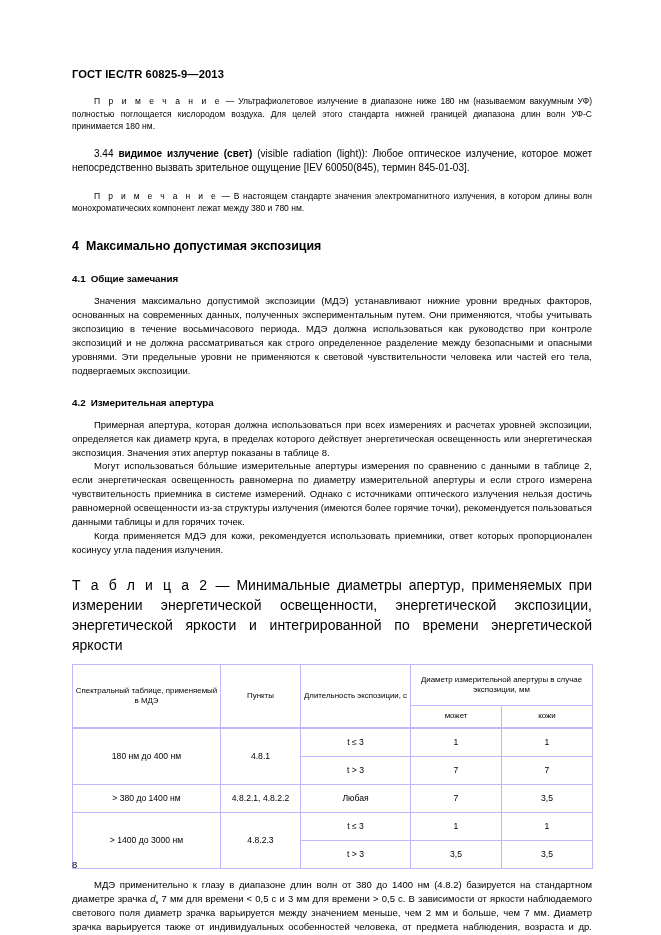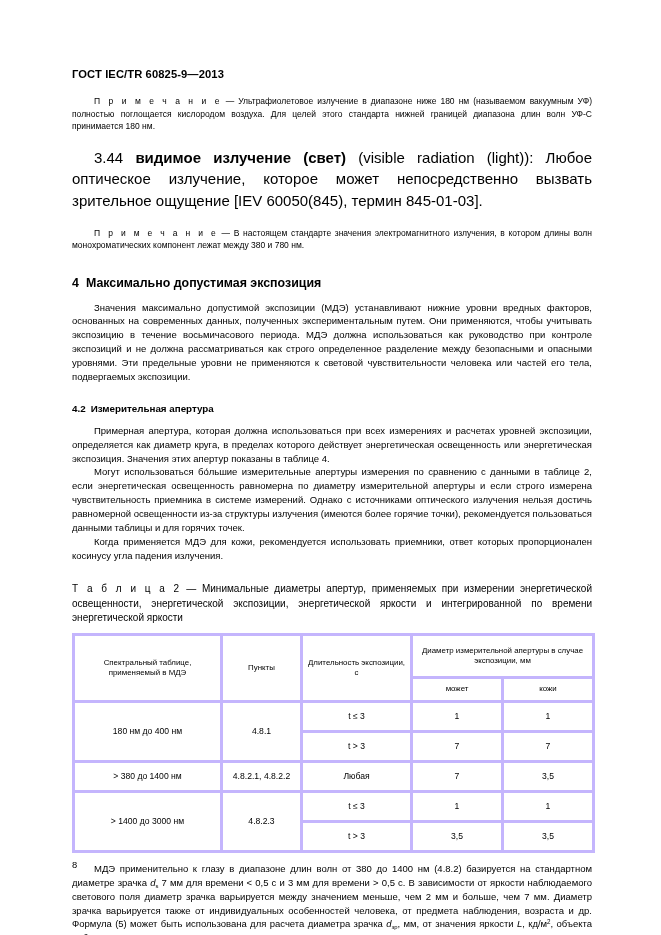--- a/index.html
+++ b/index.html
@@ -47,21 +47,21 @@
     margin-top: 14px;
     text-indent: 22px;
     hyphens: none;
   }
   .note .note-label {
     letter-spacing: 2.2px;
   }
 
   
   .definition {
-    font-size: 15px;
+    font-size: 10px;
     line-height: 1.45;
     text-align: justify;
     margin-top: 15px;
     text-indent: 22px;
   }
   .definition .term {
     font-weight: bold;
   }
 
   
@@ -88,37 +88,37 @@
     text-align: justify;
     margin: 0;
     text-indent: 22px;
     hyphens: none;
   }
   p.body.first { margin-top: 9px; }
   p.body.cont  { margin-top: 0; }
 
   
   .table-caption {
-    font-size: 10px;
+    font-size: 14px;
     line-height: 1.42;
     text-align: justify;
     margin-top: 20px;
     margin-bottom: 8px;
   }
   .table-caption .tlabel { letter-spacing: 1.6px; }
 
   table.aperture {
     border-collapse: collapse;
     width: 520px;
     table-layout: fixed;
     font-size: 8.4px;
   }
   table.aperture td,
   table.aperture th {
-    border: 3px solid #c4b5fd;
+    border: 1px solid #c4b5fd;
     text-align: center;
     vertical-align: middle;
     padding: 3px 2px;
     font-weight: normal;
     line-height: 1.28;
   }
   table.aperture thead th {
     font-size: 7.9px;
   }
   table.aperture thead tr.hrow1 th { height: 34px; }
@@ -163,26 +163,29 @@
     </p>
 
     <p class="note">
       <span class="note-label">П р и м е ч а н и е</span><span> — В настоящем стандарте значения электромагнитного излучения, в котором длины волн монохроматических компонент лежат между 380 и 780 нм.</span>
     </p>
 
     <h1 class="sec">
       <span class="num">4</span><span>Максимально допустимая экспозиция</span>
     </h1>
 
+    <h2 class="subsec">
+      <span class="num">4.1</span><span>Общие замечания</span>
+    </h2>
     <p class="body first">Значения максимально допустимой экспозиции (МДЭ) устанавливают нижние уровни вредных факторов, основанных на современных данных, полученных экспериментальным путем. Они применяются, чтобы учитывать экспозицию в течение восьмичасового периода. МДЭ должна использоваться как руководство при контроле экспозиций и не должна рассматриваться как строго определенное разделение между безопасными и опасными уровнями. Эти предельные уровни не применяются к световой чувствительности человека или частей его тела, подвергаемых экспозиции.</p>
 
     <h2 class="subsec">
       <span class="num">4.2</span><span>Измерительная апертура</span>
     </h2>
-    <p class="body first">Примерная апертура, которая должна использоваться при всех измерениях и расчетах уровней экспозиции, определяется как диаметр круга, в пределах которого действует энергетическая освещенность или энергетическая экспозиция. Значения этих апертур показаны в таблице 4.</p>
+    <p class="body first">Примерная апертура, которая должна использоваться при всех измерениях и расчетах уровней экспозиции, определяется как диаметр круга, в пределах которого действует энергетическая освещенность или энергетическая экспозиция. Значения этих апертур показаны в таблице 8.</p>
     <p class="body cont">Могут использоваться бо́льшие измерительные апертуры измерения по сравнению с данными в таблице 2, если энергетическая освещенность равномерна по диаметру измерительной апертуры и если строго измерена чувствительность приемника в системе измерений. Однако с источниками оптического излучения нельзя достичь равномерной освещенности из-за структуры излучения (имеются более горячие точки), рекомендуется пользоваться данными таблицы и для горячих точек.</p>
     <p class="body cont">Когда применяется МДЭ для кожи, рекомендуется использовать приемники, ответ которых пропорционален косинусу угла падения излучения.</p>
 
     <div class="table-caption">
       <span class="tlabel">Т а б л и ц а  2</span><span> — Минимальные диаметры апертур, применяемых при измерении энергетической освещенности, энергетической экспозиции, энергетической яркости и интегрированной по времени энергетической яркости</span>
     </div>
 
     <table class="aperture">
       <colgroup>
         <col class="c1">

